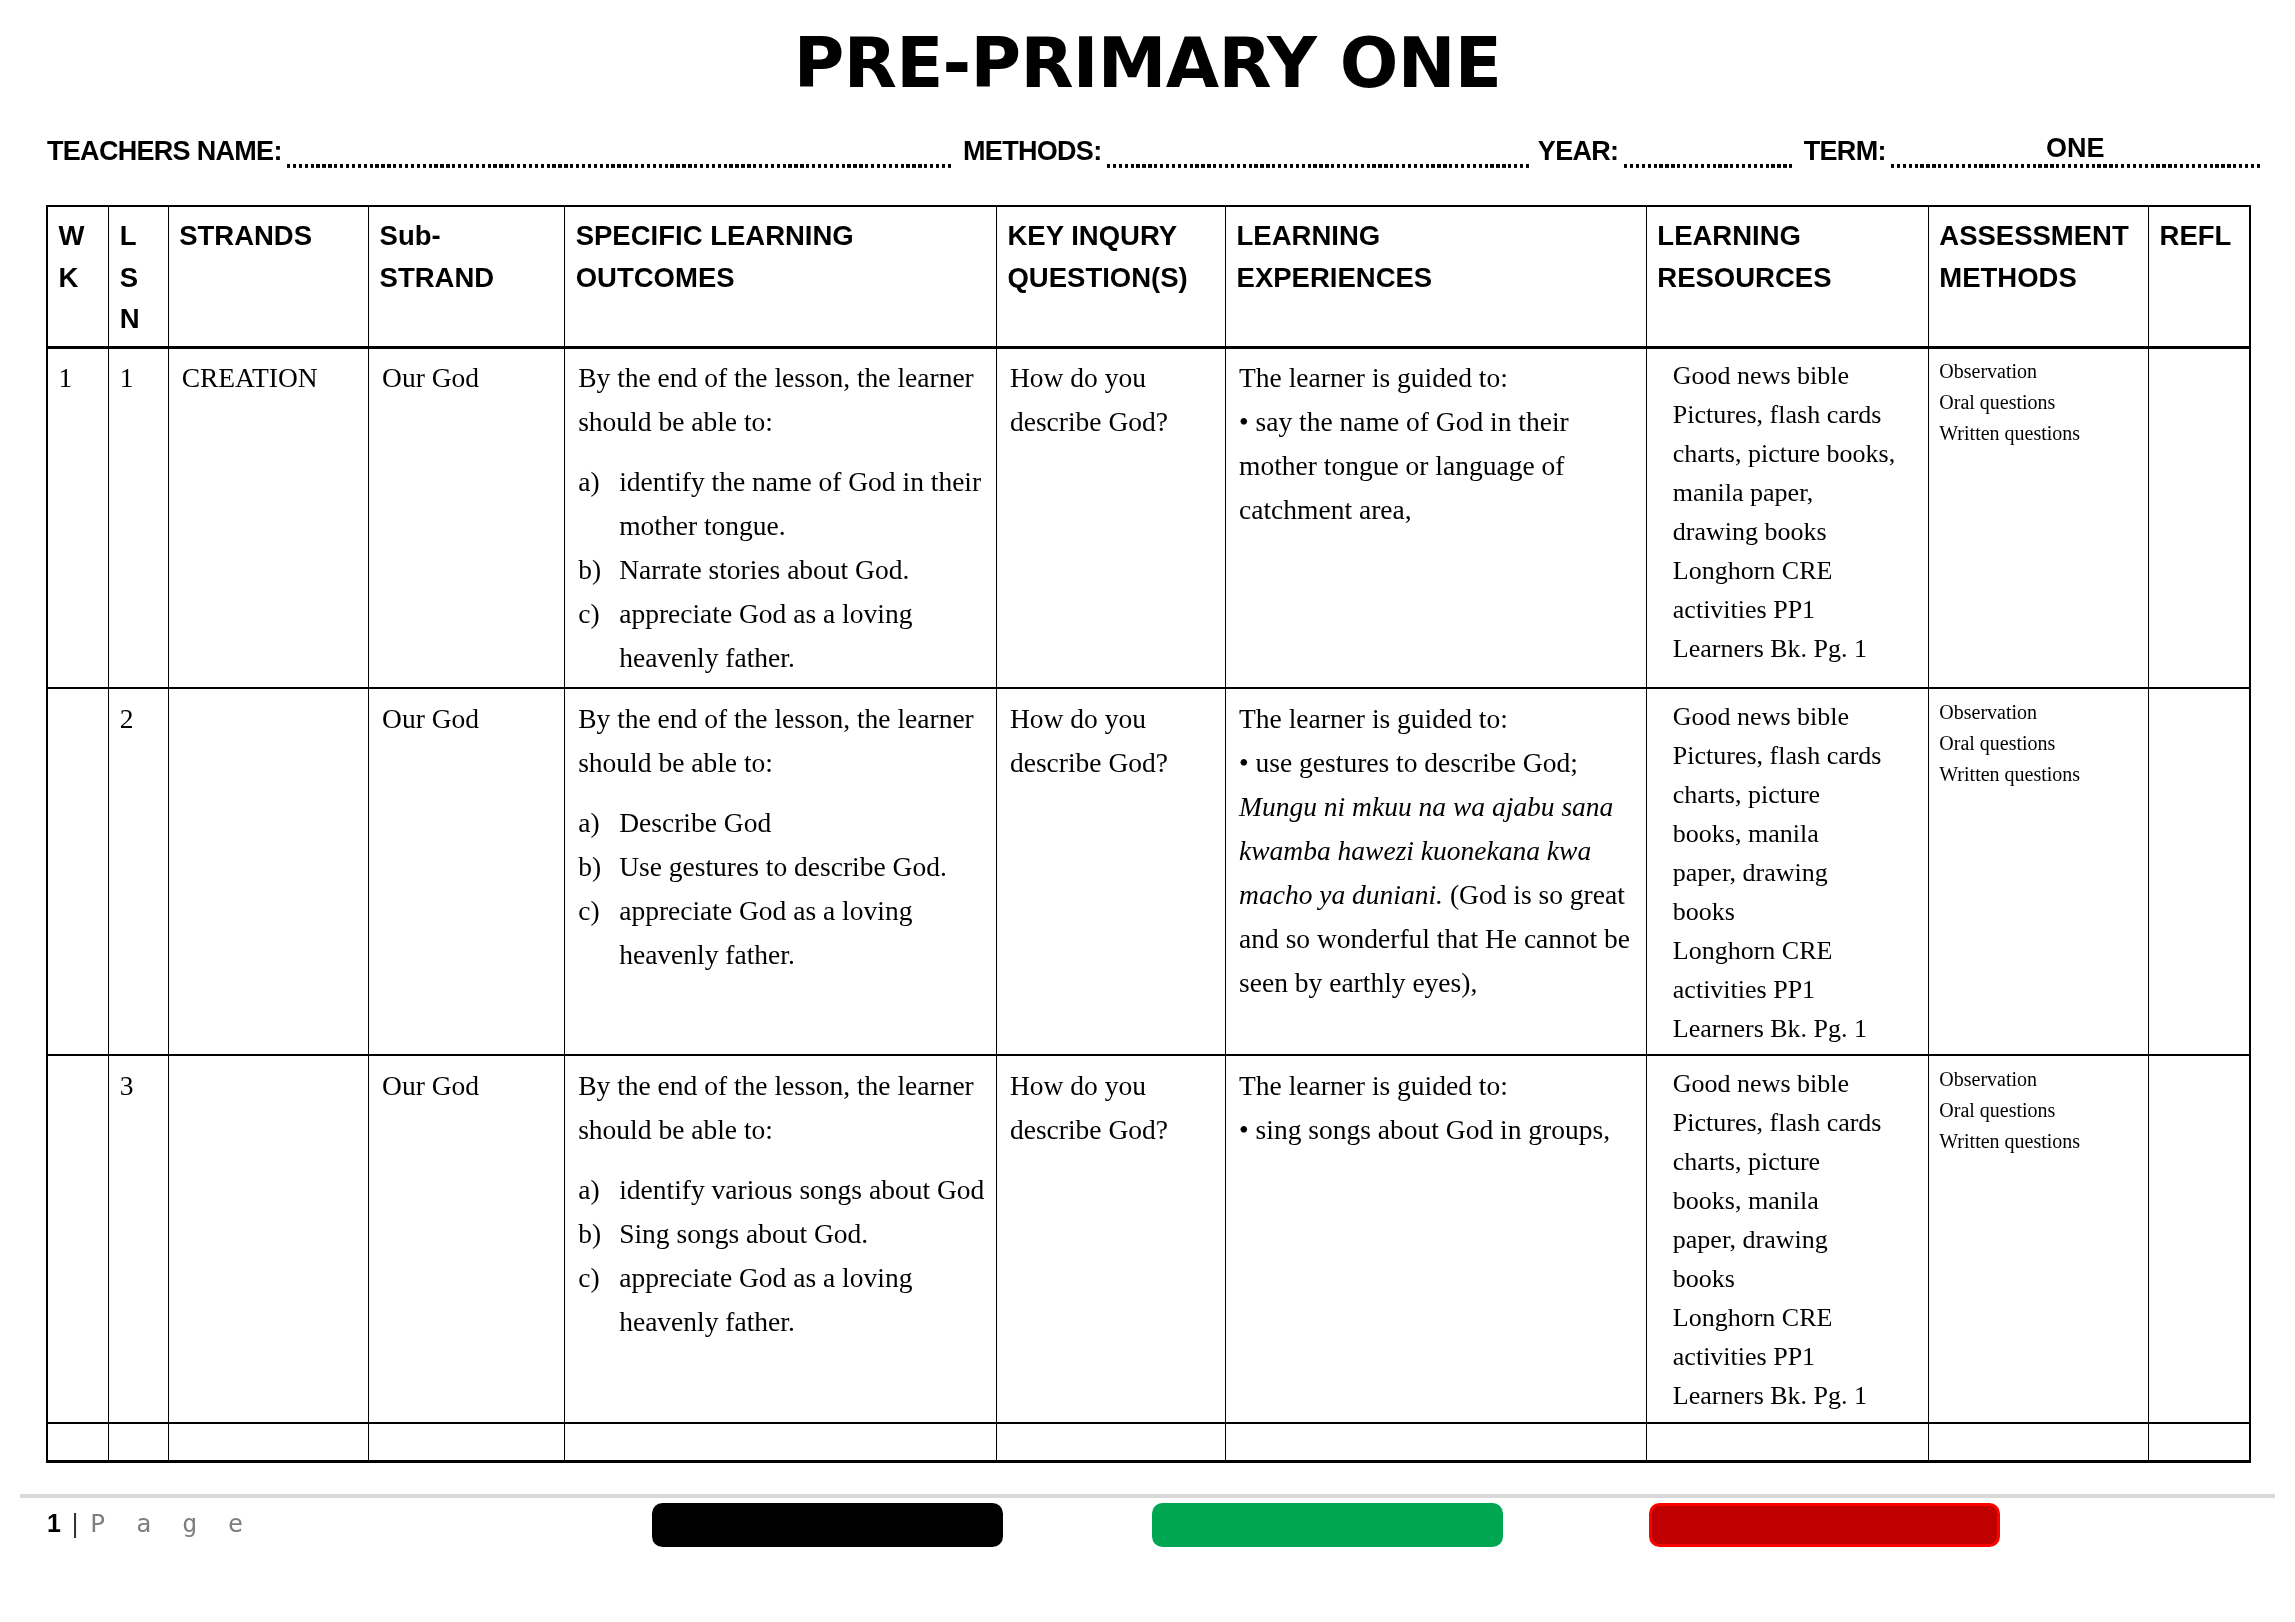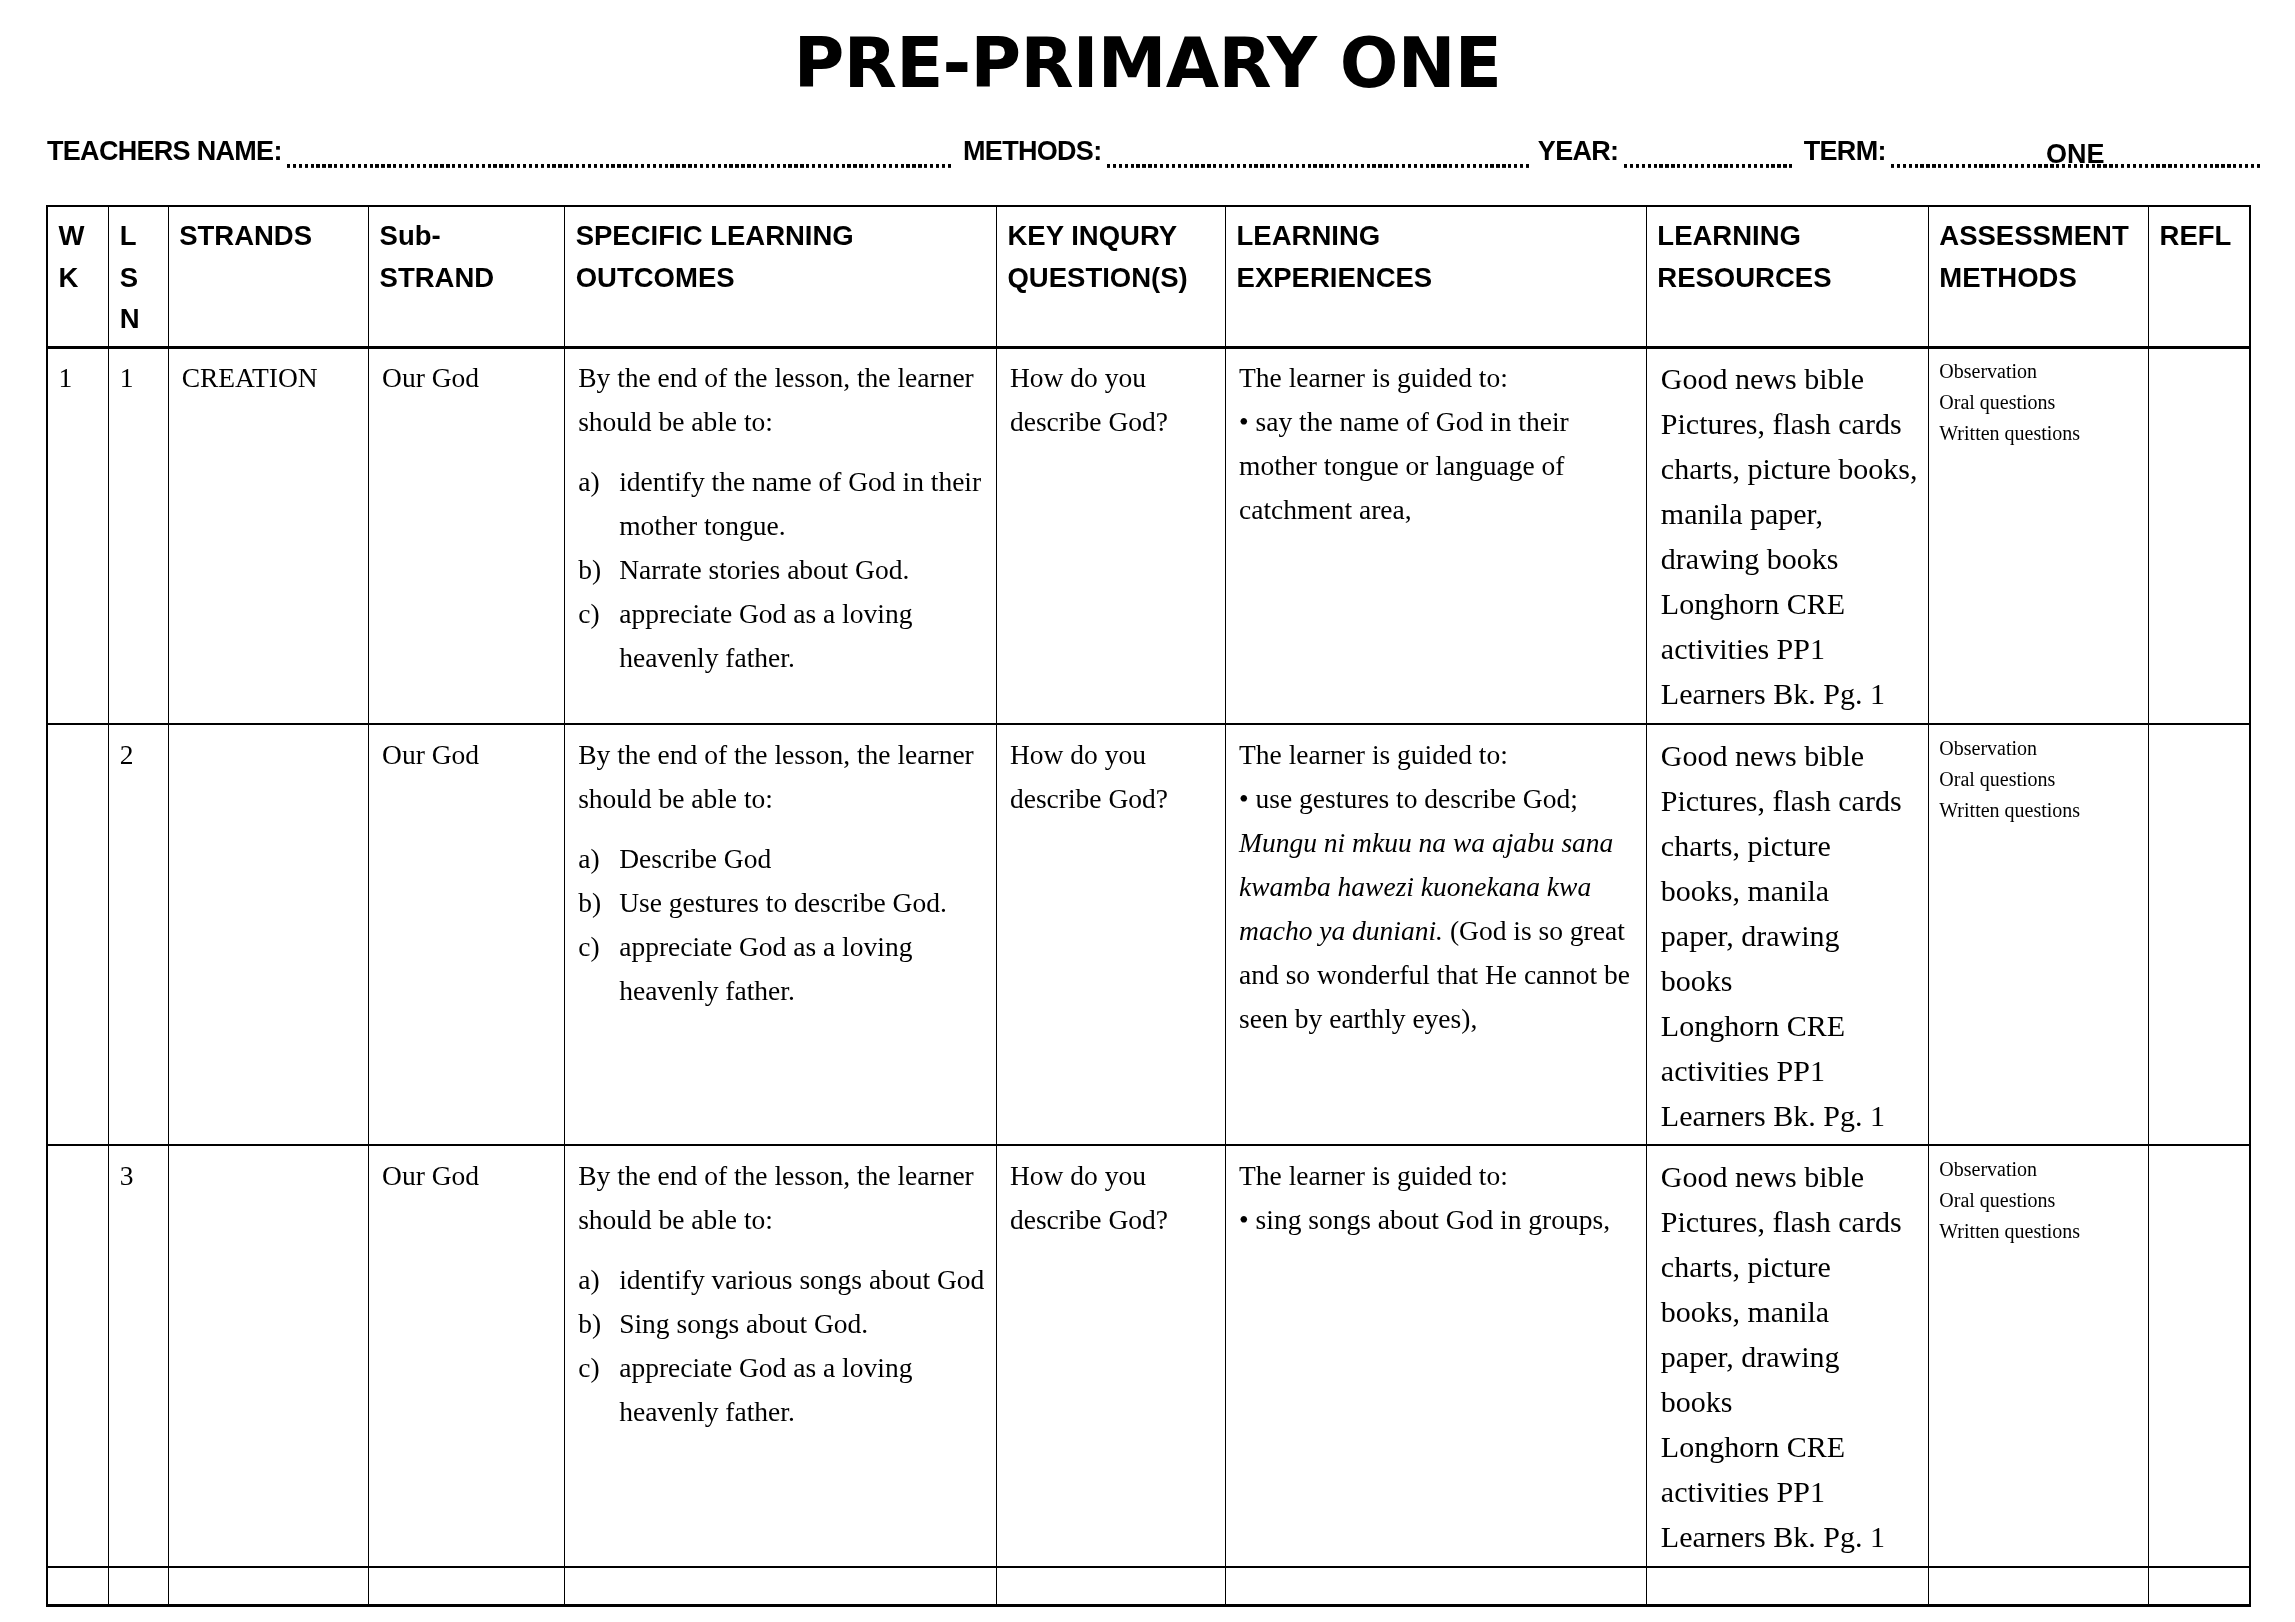--- a/index.html
+++ b/index.html
@@ -45,21 +45,21 @@
     background-image: repeating-linear-gradient(to right, #000 0 3.3px, transparent 3.3px 5.9px);
     background-size: 100% 3.9px;
     background-repeat: no-repeat;
     background-position: left bottom 1.3px;
     margin: 0 9.2px 0 5.2px;
   }
   .leader-1 { width: 667px; }
   .leader-2 { width: 422px; }
   .leader-3 { width: 171px; }
   .leader-term { flex: 1; text-align: center; }
-  .term-value { display: inline-block; padding-bottom: 5.2px; letter-spacing: 0; margin-top: 6px; }
+  .term-value { display: inline-block; padding-bottom: 5.2px; letter-spacing: 0; }
 
   table.schemes {
     border-collapse: collapse;
     table-layout: fixed;
     width: 2205px;
     margin: 36px 0 0 46px;
     border: 2px solid #000;
   }
   th, td { border: 1.3px solid #000; vertical-align: top; }
   th {
@@ -85,21 +85,21 @@
   tr.r2 { height: 365px; }
   tr.empty { height: 39px; }
   tr.empty td { border-bottom: 3.9px solid #000; }
 
   td.num { padding-left: 10.5px; }
   .oc-intro { margin-bottom: 0; }
   ol.abc { list-style: none; counter-reset: oc; margin-top: 16px; padding-left: 41px; }
   ol.abc li { counter-increment: oc; position: relative; }
   ol.abc li::before { content: counter(oc, lower-alpha) ")"; position: absolute; left: -41px; }
   .pre { white-space: pre-line; }
-  td.resources { font-size: 30px; line-height: 1.5; padding-left: 14px; }
+  td.resources { font-size: 26px; line-height: 1.5; padding-left: 26px; }
   td.assessment { font-size: 20px; line-height: 1.55; padding-left: 10.5px; }
   .ital { font-style: italic; }
 
   .footer { position: relative; margin-top: 31px; }
   .footer-line { height: 3.9px; background: #d9d9d9; margin: 0 19.6px; }
   .page-num {
     position: absolute; left: 47px; top: 14.4px;
     font-family: "DejaVu Sans Mono", monospace;
     font-size: 25px; color: #7f7f7f;
     display: flex; align-items: center;

